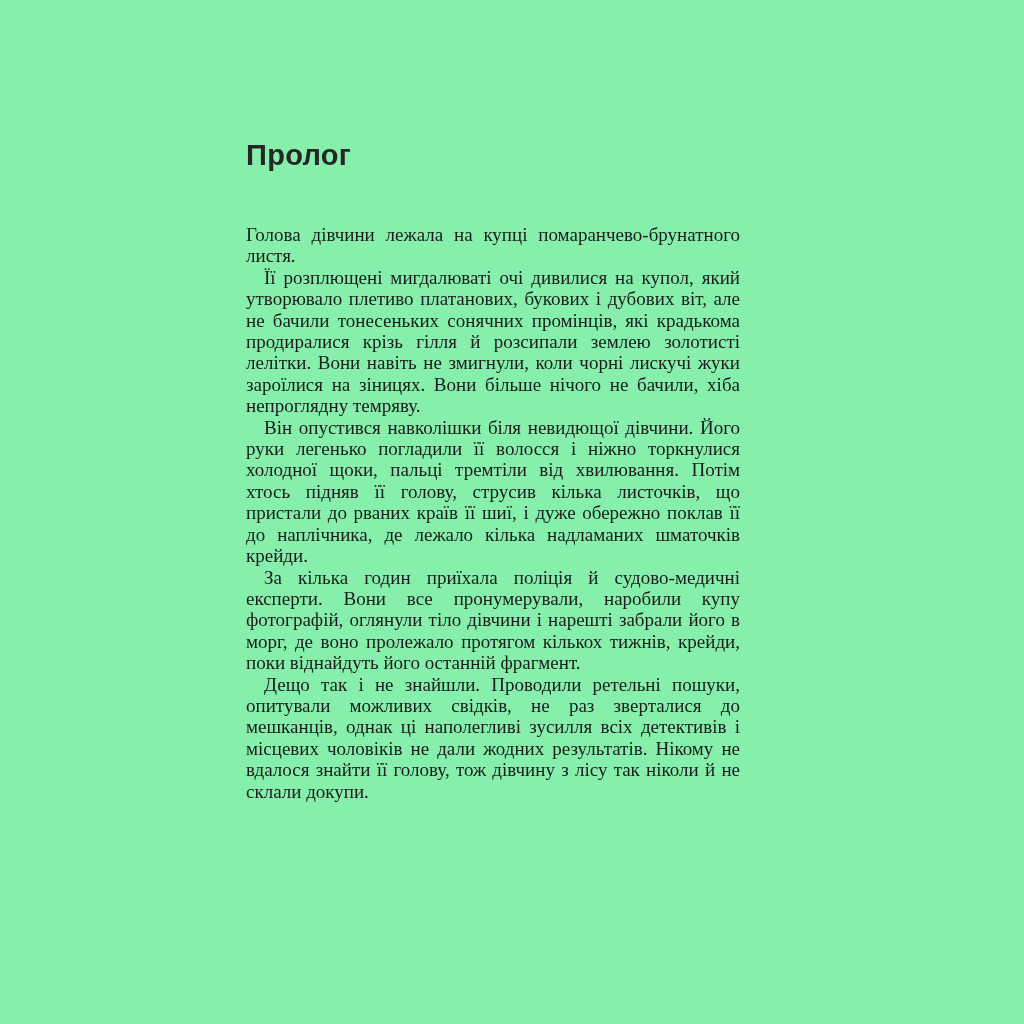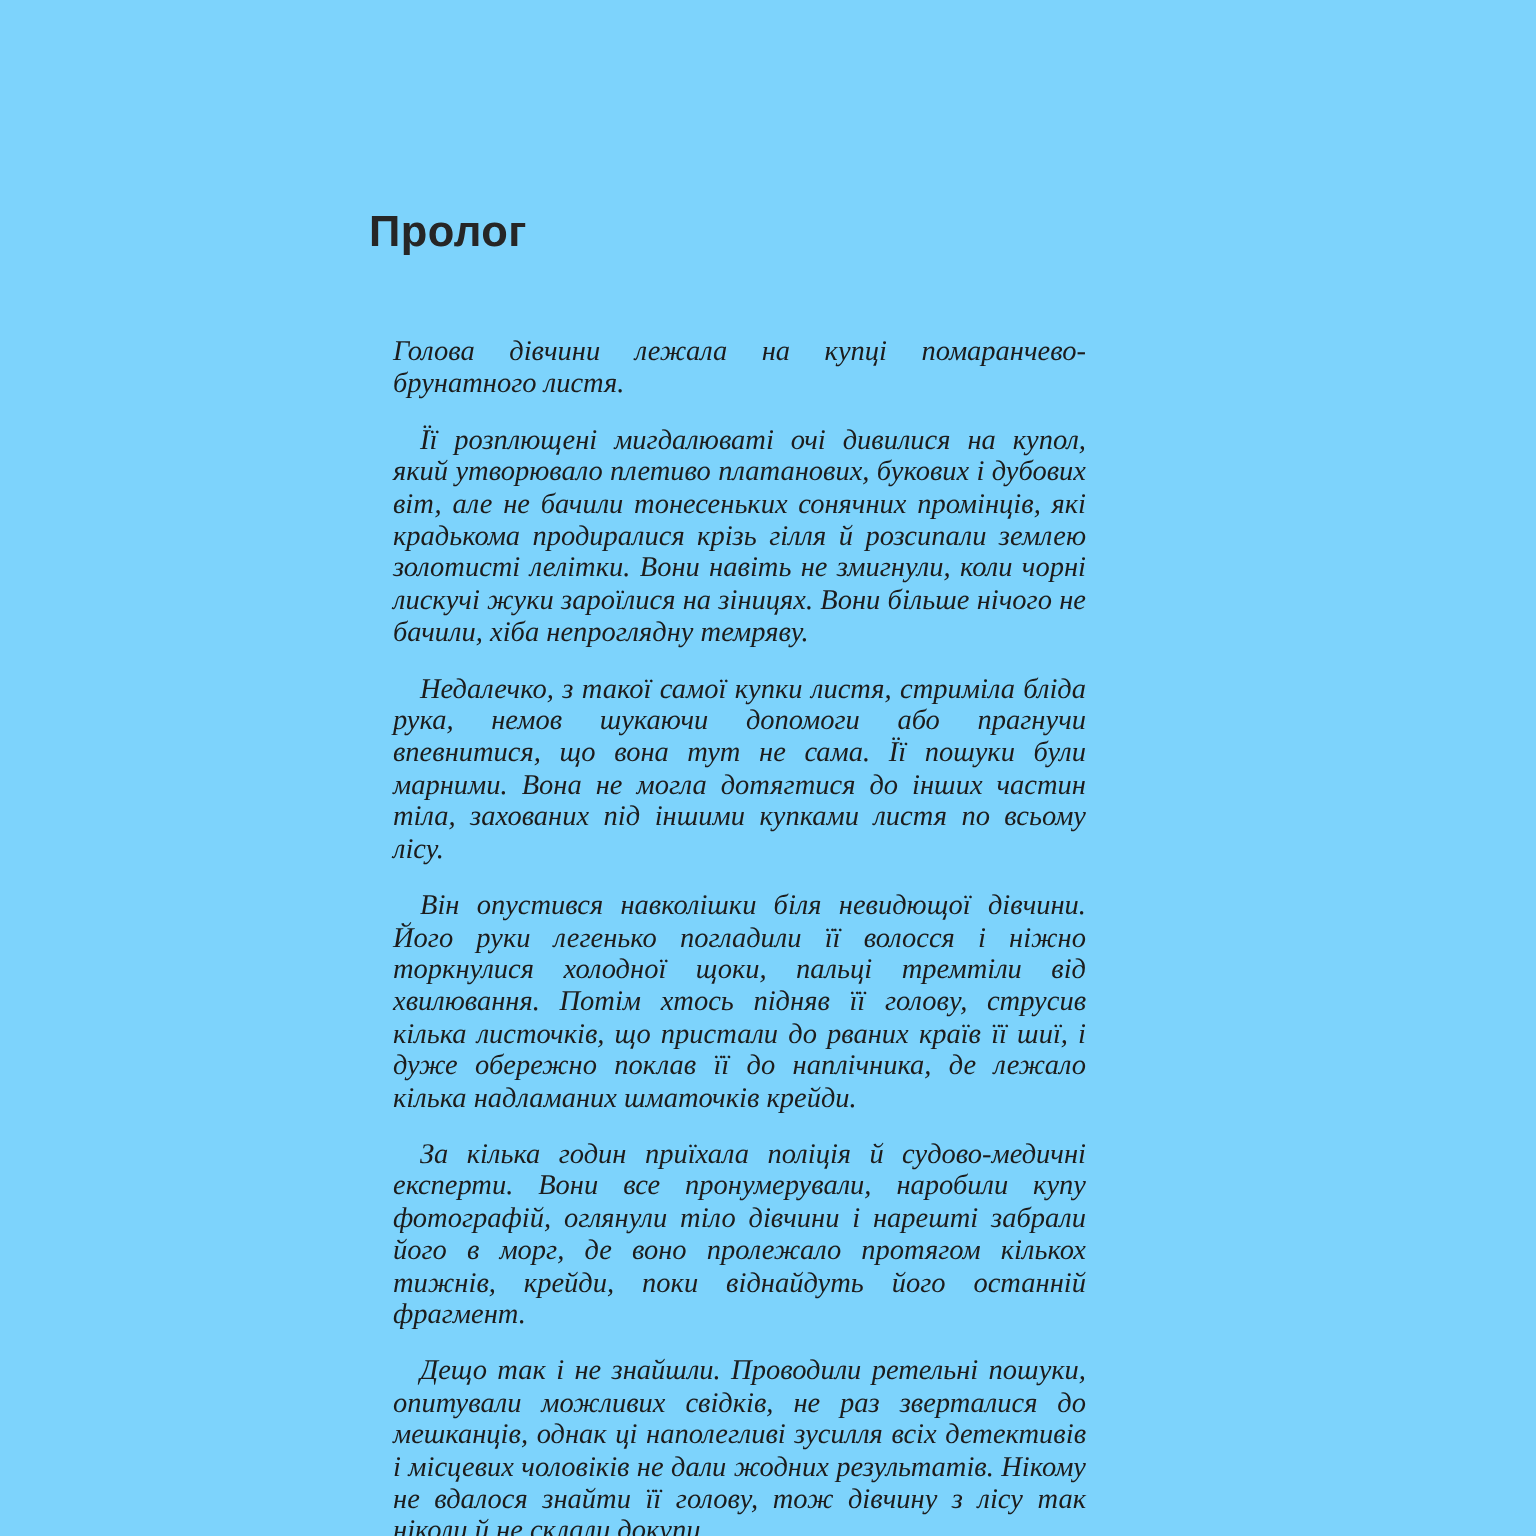--- a/index.html
+++ b/index.html
@@ -4,21 +4,21 @@
 <style>
   html, body {
     margin: 0;
     padding: 0;
     background: #ffffff;
   }
   .page {
     position: relative;
     width: 1024px;
     height: 1024px;
-    background: #7dd3fc;
+    background: #86efac;
     overflow: hidden;
   }
   .text-column {
     position: absolute;
     left: 246px;
     top: 138px;
     width: 494px;
   }
   .chapter-heading {
     margin: 0;
@@ -31,37 +31,35 @@
   }
   .body-text {
     margin-top: 52px;
     font-family: "Liberation Serif", serif;
     font-size: 19px;
     line-height: 21.4px;
     color: #1c1c1c;
     text-align: justify;
   }
   .body-text p {
-    margin: 16px;
+    margin: 0;
     padding: 0;
     text-indent: 18px;
-    font-style: italic;
   }
   .body-text p.first-para {
     text-indent: 0;
   }
 </style>
 </head>
 <body>
 
 <div class="page">
   <div class="text-column">
     <h1 class="chapter-heading">Пролог</h1>
     <div class="body-text">
       <p class="first-para">Голова дівчини лежала на купці помаранчево-брунатного листя.</p>
       <p>Її розплющені мигдалюваті очі дивилися на купол, який утворювало плетиво платанових, букових і дубових віт, але не бачили тонесеньких сонячних промінців, які крадькома продиралися крізь гілля й розсипали землею золотисті лелітки. Вони навіть не змигнули, коли чорні лискучі жуки зароїлися на зіницях. Вони більше нічого не бачили, хіба непроглядну темряву.</p>
-      <p>Недалечко, з такої самої купки листя, стриміла бліда рука, немов шукаючи допомоги або прагнучи впевнитися, що вона тут не сама. Її пошуки були марними. Вона не могла дотягтися до інших частин тіла, захованих під іншими купками листя по всьому лісу.</p>
       <p>Він опустився навколішки біля невидющої дівчини. Його руки легенько погладили її волосся і ніжно торкнулися холодної щоки, пальці тремтіли від хвилювання. Потім хтось підняв її голову, струсив кілька листочків, що пристали до рваних країв її шиї, і дуже обережно поклав її до наплічника, де лежало кілька надламаних шматочків крейди.</p>
       <p>За кілька годин приїхала поліція й судово-медичні експерти. Вони все пронумерували, наробили купу фотографій, оглянули тіло дівчини і нарешті забрали його в морг, де воно пролежало протягом кількох тижнів, крейди, поки віднайдуть його останній фрагмент.</p>
       <p>Дещо так і не знайшли. Проводили ретельні пошуки, опитували можливих свідків, не раз зверталися до мешканців, однак ці наполегливі зусилля всіх детективів і місцевих чоловіків не дали жодних результатів. Нікому не вдалося знайти її голову, тож дівчину з лісу так ніколи й не склали докупи.</p>
     </div>
   </div>
 </div>
 
 </body></html>

